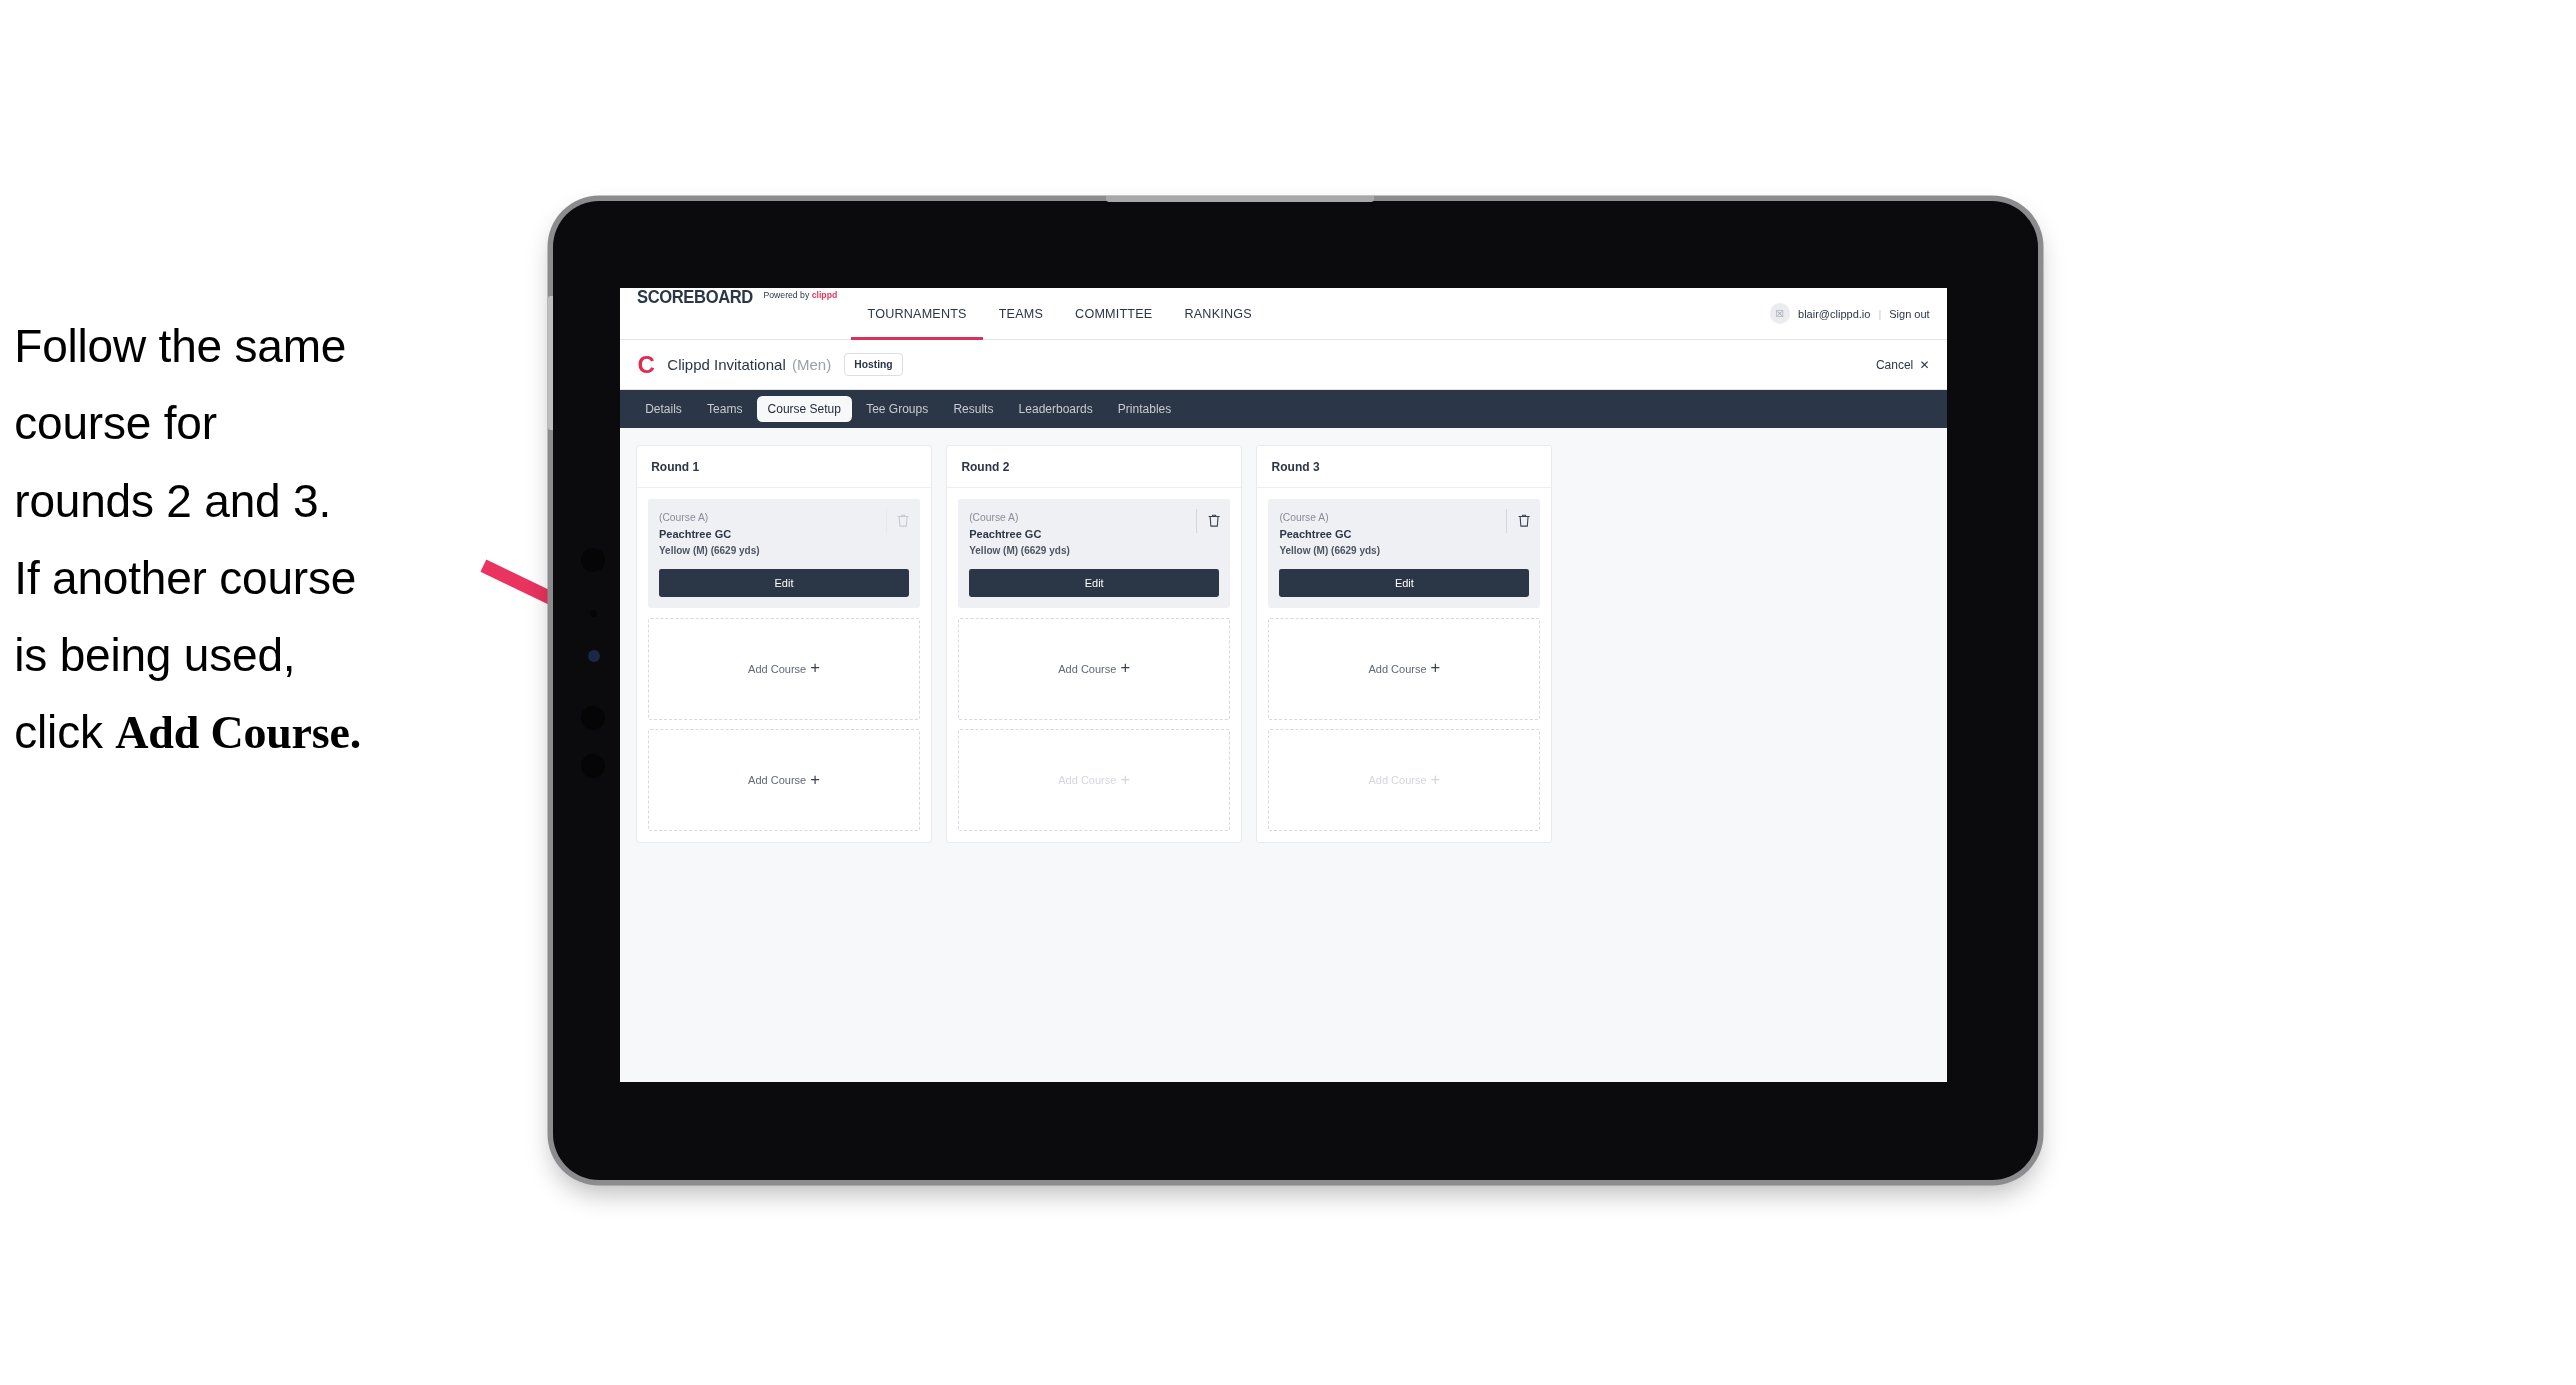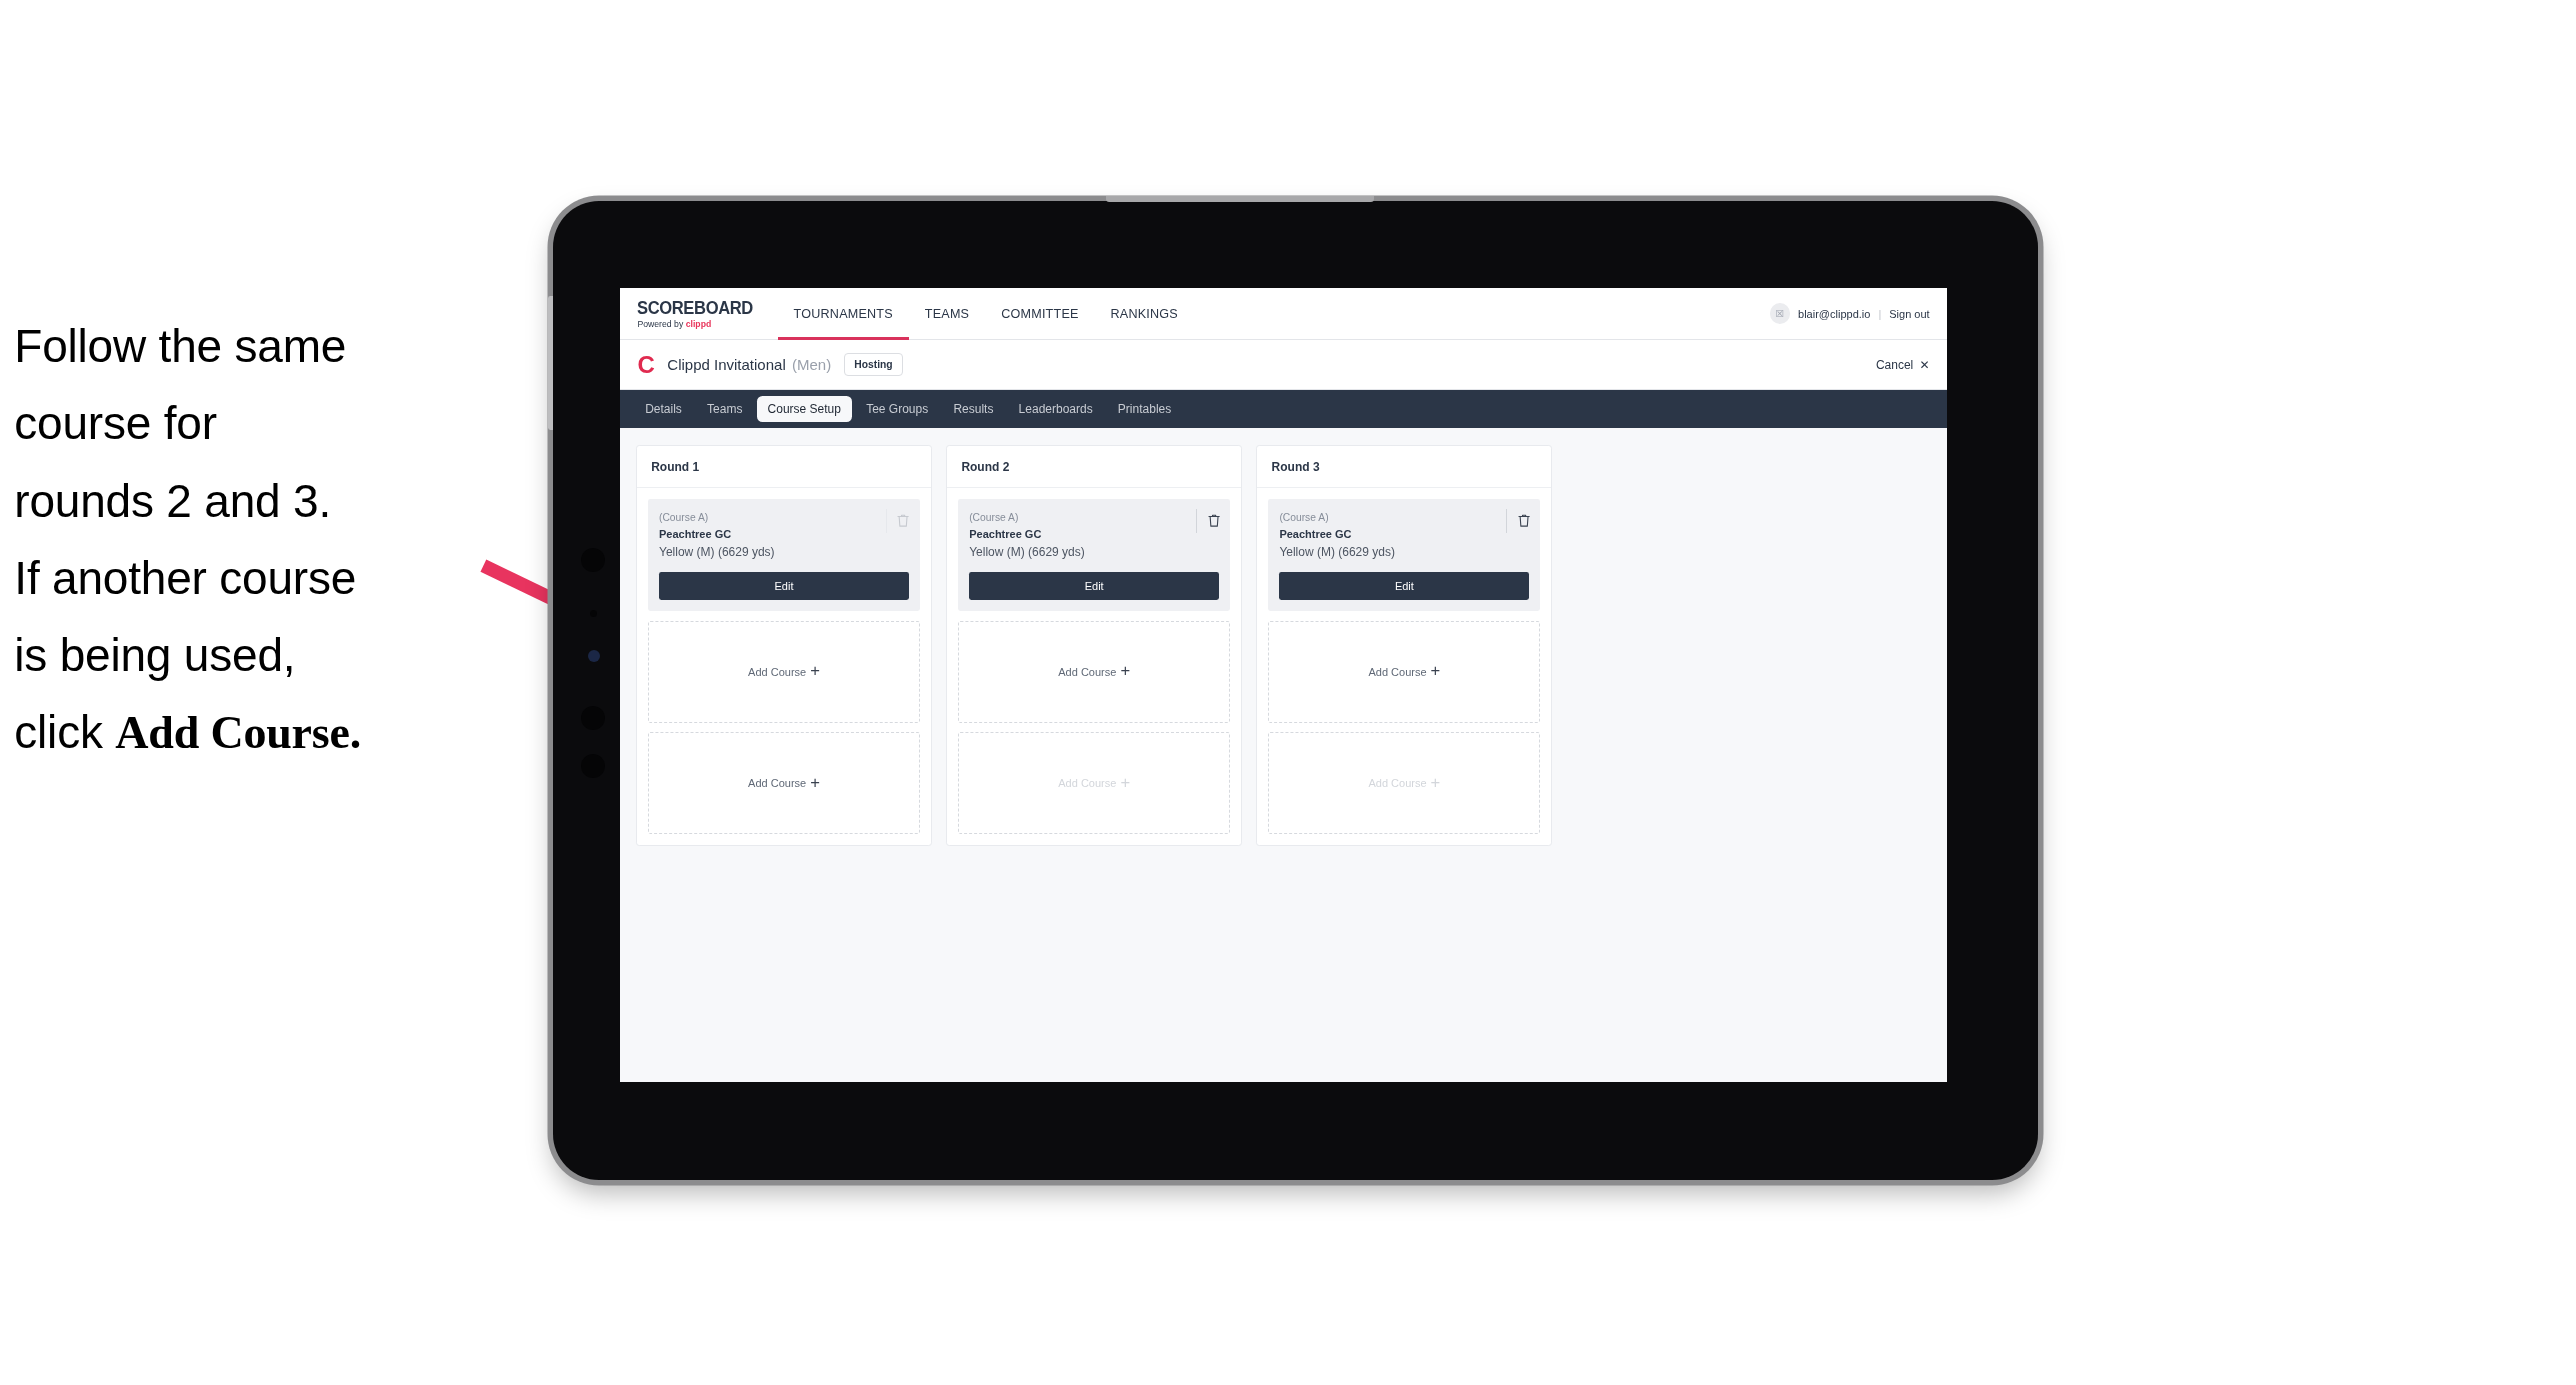--- a/index.html
+++ b/index.html
@@ -86,21 +86,21 @@
   #topnav {
     height: 51px;
     background: #ffffff;
     border-bottom: 0.8px solid #e3e5e9;
     display: flex;
     align-items: stretch;
     position: relative;
   }
   #logo-block {
     padding: 0 14.2px 0 17.4px;
-    display: flex; flex-direction: column; justify-content: center;
+    display: flex; flex-direction: row; justify-content: center;
   }
   #logo-word {
     font-family: "Liberation Sans", sans-serif;
     font-weight: bold;
     font-size: 18px;
     letter-spacing: -0.4px;
     color: #2b3647;
     line-height: 1;
     transform: scaleX(0.92);
     transform-origin: left center;
@@ -228,21 +228,21 @@
   .round-body { padding: 11px; }
 
   .course-card {
     background: #eff0f3;
     border-radius: 2.4px;
     padding: 11px 11px 11px 11px;
     position: relative;
   }
   .course-sub { font-size: 10.3px; color: #868d99; line-height: 1.5; }
   .course-name { font-size: 11px; font-weight: bold; color: #2b3647; line-height: 1.6; }
-  .course-tee { font-size: 12px; color: #4d5562; line-height: 1.55; }
+  .course-tee { font-size: 10px; color: #4d5562; line-height: 1.55; font-weight: bold; }
   .card-actions {
     position: absolute;
     top: 9.5px; right: 9.5px;
     display: flex; align-items: center; gap: 9.5px;
   }
   .vdivider { width: 0.8px; height: 24px; background: #d2d5da; }
   .trash-icon { cursor: pointer; display: block; }
   .faded { opacity: 0.28; }
 
   .edit-btn {

